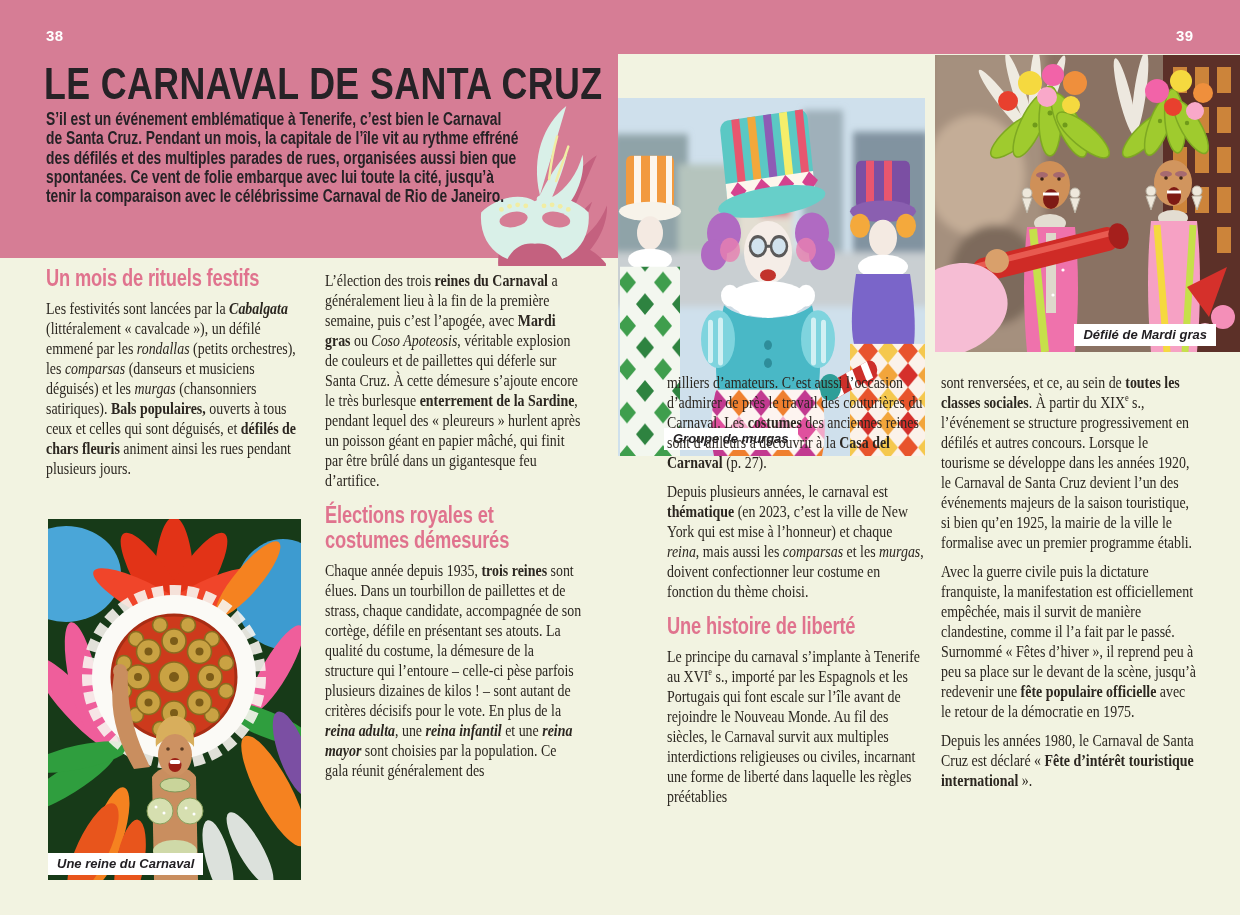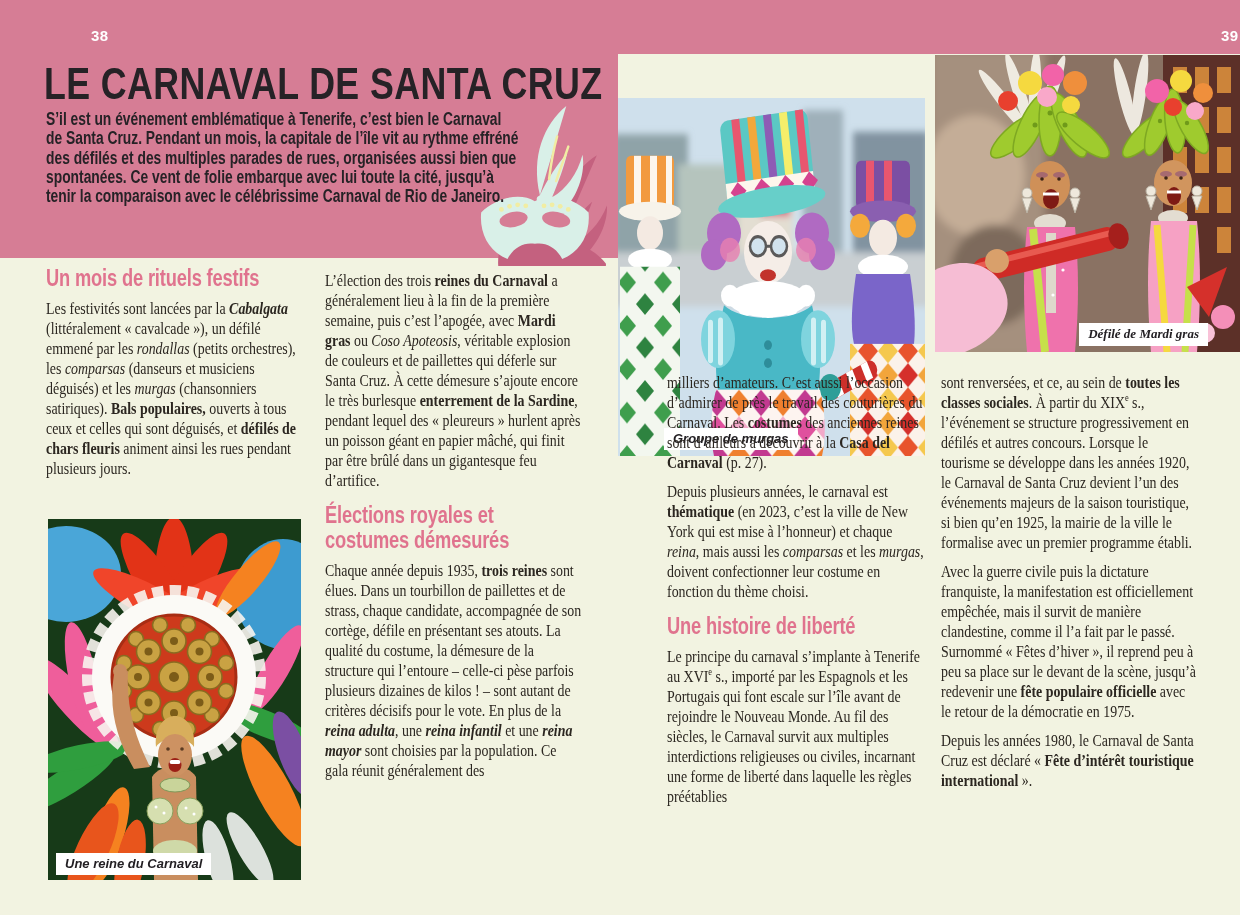--- a/index.html
+++ b/index.html
@@ -6,21 +6,21 @@
   html,body { margin:0; padding:0; }
   body {
     width:1240px; height:915px; position:relative; overflow:hidden;
     background:#f2f3e1;
     font-family:"Liberation Sans", sans-serif;
   }
   
   .pink-strip { position:absolute; left:0; top:0; width:1240px; height:54px; background:#d67d95; }
   .pink-block { position:absolute; left:0; top:0; width:618px; height:258px; background:#d67d95; }
 
-  .pagenum { position:absolute; color:#ffffff; font-weight:700; font-size:15px; letter-spacing:.5px; z-index:6;margin-left:45px; }
+  .pagenum { position:absolute; color:#ffffff; font-weight:700; font-size:15px; letter-spacing:.5px; z-index:6; }
   .pagenum-left  { left:46px;  top:27px; }
   .pagenum-right { left:1176px; top:27px;text-align:right; }
 
   .title {
     position:absolute; left:44px; top:58px; width:720px;
     transform:scaleX(.795); transform-origin:left top;
     font-size:45px; font-weight:800; letter-spacing:.5px; white-space:nowrap;
     color:#262226; z-index:5;
   }
   .intro {
@@ -56,23 +56,23 @@
   .photo svg { display:block; width:100%; height:100%; }
   .photo-queen  { left:48px;  top:519px; width:253px; height:361px; }
   .photo-murgas { left:618px; top:55px;  width:307px; height:358px;margin-top:43px; }
   .photo-mardi  { left:935px; top:55px;  width:305px; height:297px; }
   .caption {
     position:absolute; background:#ffffff; color:#232024;
     font-family:"Liberation Sans", sans-serif;
     font-style:italic; font-weight:700; font-size:13px;
     padding:3px 9px 4px 9px; white-space:nowrap;
   }
-  .caption-queen  { left:8px;  bottom:5px; }
+  .caption-queen  { left:0;  bottom:5px; }
   .caption-murgas { left:46px; bottom:6px; }
-  .caption-mardi  { right:32px; bottom:6px;font-family:Liberation Serif, serif; }
+  .caption-mardi  { right:24px; bottom:6px; }
 </style>
 </head>
 <body>
 
 <div class="pink-strip"></div>
 <div class="pink-block"></div>
 
 <div class="pagenum pagenum-left">38</div>
 <div class="pagenum pagenum-right">39</div>
 

